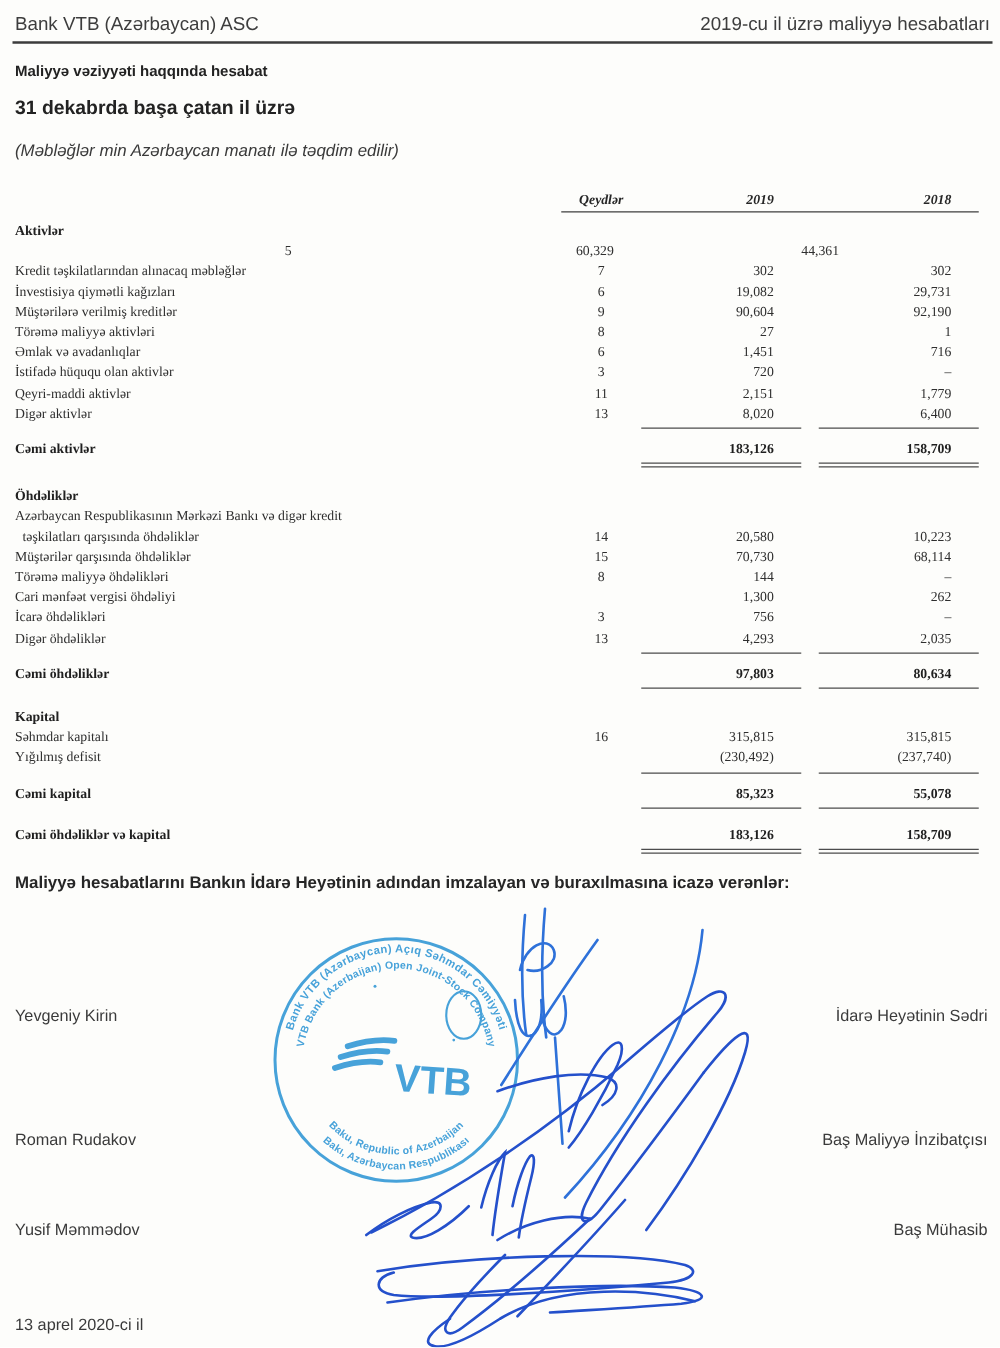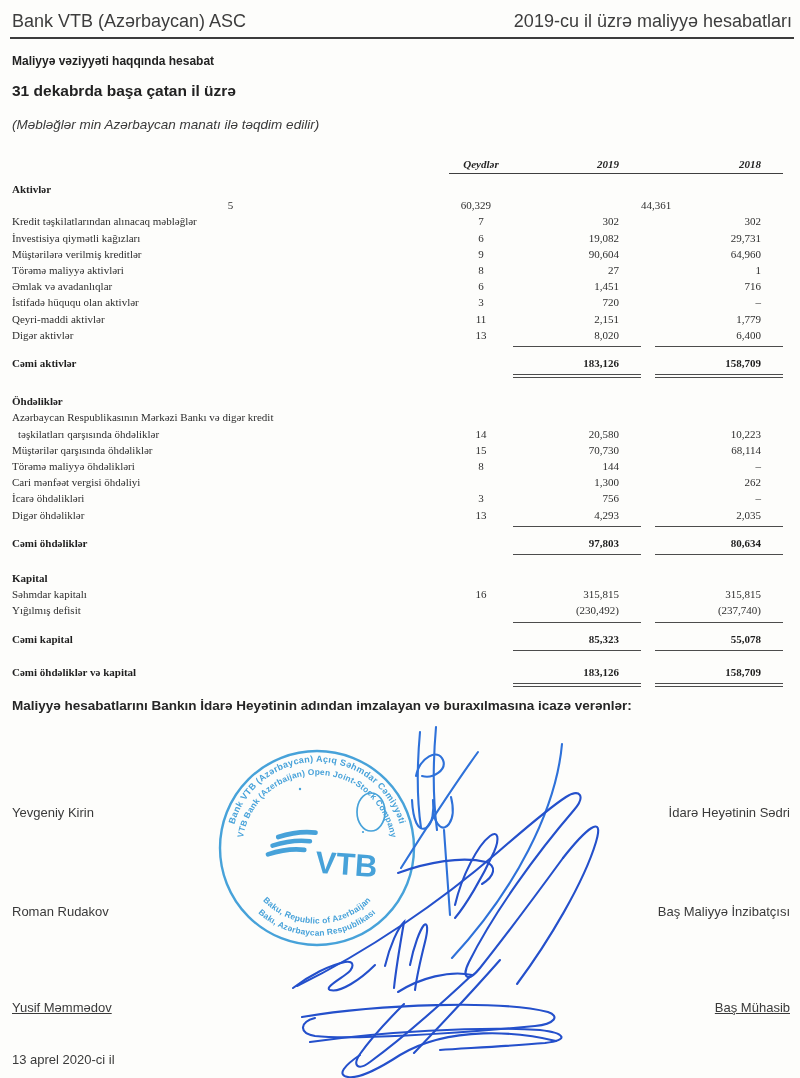--- a/index.html
+++ b/index.html
@@ -6,21 +6,21 @@
   body {
     width:800px; height:1078px; position:relative; overflow:hidden;
     font-family:"Liberation Sans","DejaVu Sans",sans-serif;
     color:#2e2e2e; -webkit-font-smoothing:antialiased;
   }
   .page { position:absolute; inset:0; background:#fdfdfb; }
 
   
   .tophdr {
     display:flex; justify-content:space-between; align-items:flex-end;
-    padding:11px 8px 5px 12px; font-size:18px; color:#3d3d3d;
+    padding:11px 8px 5px 12px; font-size:15px; color:#3d3d3d;
   }
   .toprule { border-top:2px solid #3c3c3c; margin:0 6px 0 10px; }
 
   .doc-title  { font-size:12px; font-weight:bold; margin:15px 0 0 12px; color:#222; }
   .doc-sub    { font-size:15.5px; font-weight:bold; margin:14px 0 0 12px; color:#222; }
   .doc-units  { font-size:13.5px; font-style:italic; margin:17px 0 0 12px; color:#3a3a3a; }
 
   
   .tbl { margin:26px 17px 0 12px; font-size:11px;font-family:Liberation Serif, serif; }
   .grid {
@@ -55,21 +55,21 @@
   
   .sign-intro {
     position:absolute; left:12px; right:18px; top:698px;
     font-size:13.5px; font-weight:bold; color:#262626;
   }
   .sigline {
     position:absolute; left:12px; right:10px;
     display:flex; justify-content:space-between;
     font-size:13px; color:#3a3a3a;
   }
-  .sig1 { top:805px; } .sig2 { top:904px; } .sig3 { top:1000px;text-decoration:underline; }
+  .sig1 { top:805px; } .sig2 { top:904px; } .sig3 { top:976px; }
   .docdate { position:absolute; left:12px; top:1052px; font-size:13px; color:#3a3a3a; }
 
   .overlay {
     position:absolute; left:0; top:0; width:800px; height:1078px;
     pointer-events:none; mix-blend-mode:multiply;
   }
 </style>
 </head>
 <body>
 
@@ -121,21 +121,21 @@
       <div class="c-note">6</div>
       <div class="c-num v1">19,082</div>
       <div></div>
       <div class="c-num v2">29,731</div>
     </div>
         <div class="grid t-item">
       <div class="c-label">Müştərilərə verilmiş kreditlər</div>
       <div class="c-note">9</div>
       <div class="c-num v1">90,604</div>
       <div></div>
-      <div class="c-num v2">64,960</div>
+      <div class="c-num v2">92,190</div>
     </div>
         <div class="grid t-item">
       <div class="c-label">Törəmə maliyyə aktivləri</div>
       <div class="c-note">8</div>
       <div class="c-num v1">27</div>
       <div></div>
       <div class="c-num v2">1</div>
     </div>
         <div class="grid t-item">
       <div class="c-label">Əmlak və avadanlıqlar</div>

